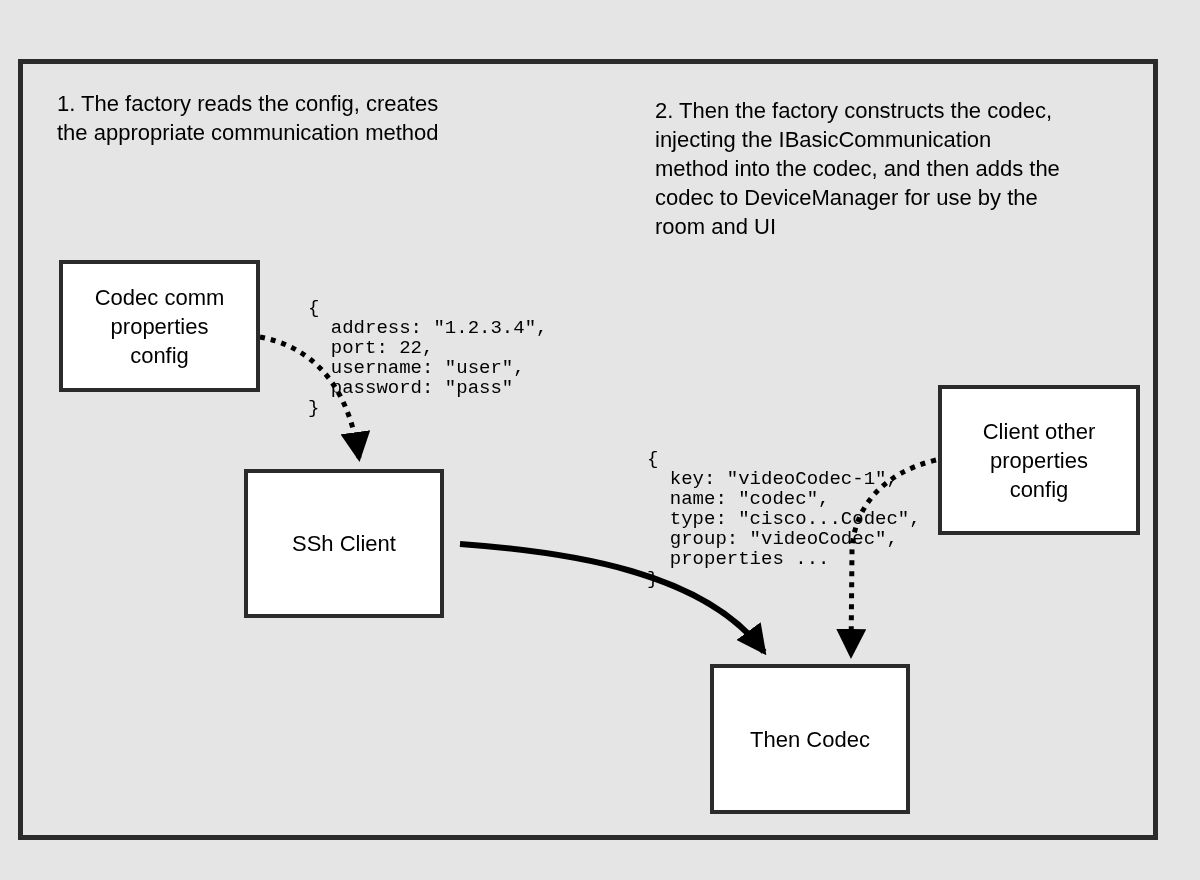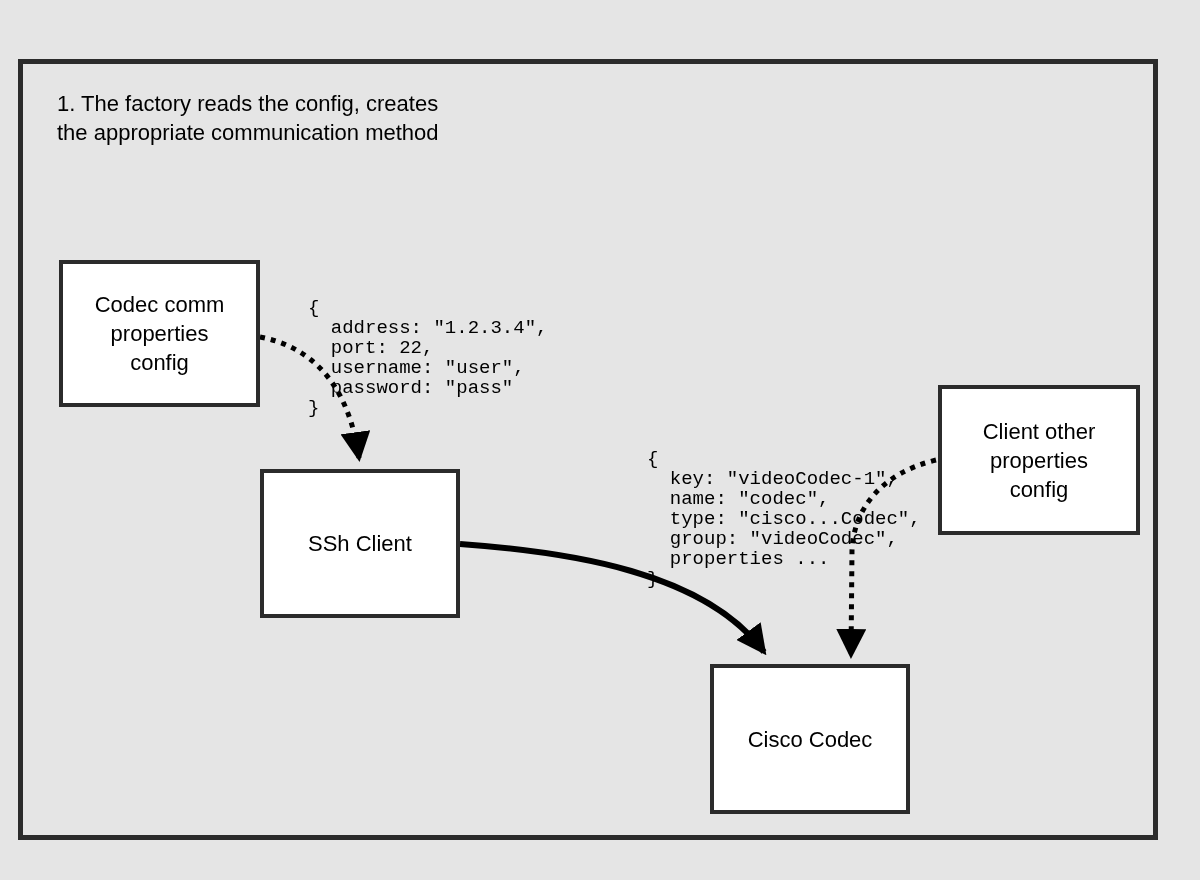--- a/index.html
+++ b/index.html
@@ -62,20 +62,25 @@
 </head>
 <body>
 
 <div class="canvas">
 
   <div class="frame"></div>
 
   <div class="note" style="left:57px; top:89px; width:490px">1. The factory reads the config, creates
 the appropriate communication method</div>
 
+  <div class="note" style="left:655px; top:96px; width:500px">2. Then the factory constructs the codec,
+injecting the IBasicCommunication
+method into the codec, and then adds the
+codec to DeviceManager for use by the
+room and UI</div>
 
 
   <pre class="code" style="left:308px; top:298px">{
   address: "1.2.3.4",
   port: 22,
   username: "user",
   password: "pass"
 }</pre>
 
   <pre class="code" style="left:647px; top:449px">{
@@ -90,25 +95,25 @@
     <defs>
       <marker id="arrowhead" viewBox="0 0 30 30" markerWidth="30" markerHeight="30" refX="26" refY="15" orient="auto" markerUnits="userSpaceOnUse">
         <path d="M0,0 L30,15 L0,30 Z" fill="#000000"></path>
       </marker>
     </defs>
     <path d="M260 337 C308 346 348 380 359 458" fill="none" stroke="#000000" stroke-width="5" stroke-dasharray="5 6" marker-end="url(#arrowhead)"></path>
     <path d="M460 544 C570 552 705 572 764 652" fill="none" stroke="#000000" stroke-width="6" marker-end="url(#arrowhead)"></path>
     <path d="M936 460 C882 473 854 508 852 550 L851 655" fill="none" stroke="#000000" stroke-width="5" stroke-dasharray="5 6" marker-end="url(#arrowhead)"></path>
   </svg>
 
-  <div class="node" style="left:59px; top:260px; width:201px; height:147px">Codec comm
+  <div class="node" style="left:59px; top:260px; width:201px; height:132px">Codec comm
 properties
 config</div>
 
-  <div class="node" style="left:260px; top:469px; width:200px; height:149px">SSh Client</div>
+  <div class="node" style="left:244px; top:469px; width:200px; height:149px">SSh Client</div>
 
   <div class="node" style="left:938px; top:385px; width:202px; height:150px">Client other
 properties
 config</div>
 
-  <div class="node" style="left:710px; top:664px; width:200px; height:150px">Cisco Codec</div>
+  <div class="node" style="left:710px; top:664px; width:200px; height:150px">Then Codec</div>
 
 </div>
 
 </body></html>

